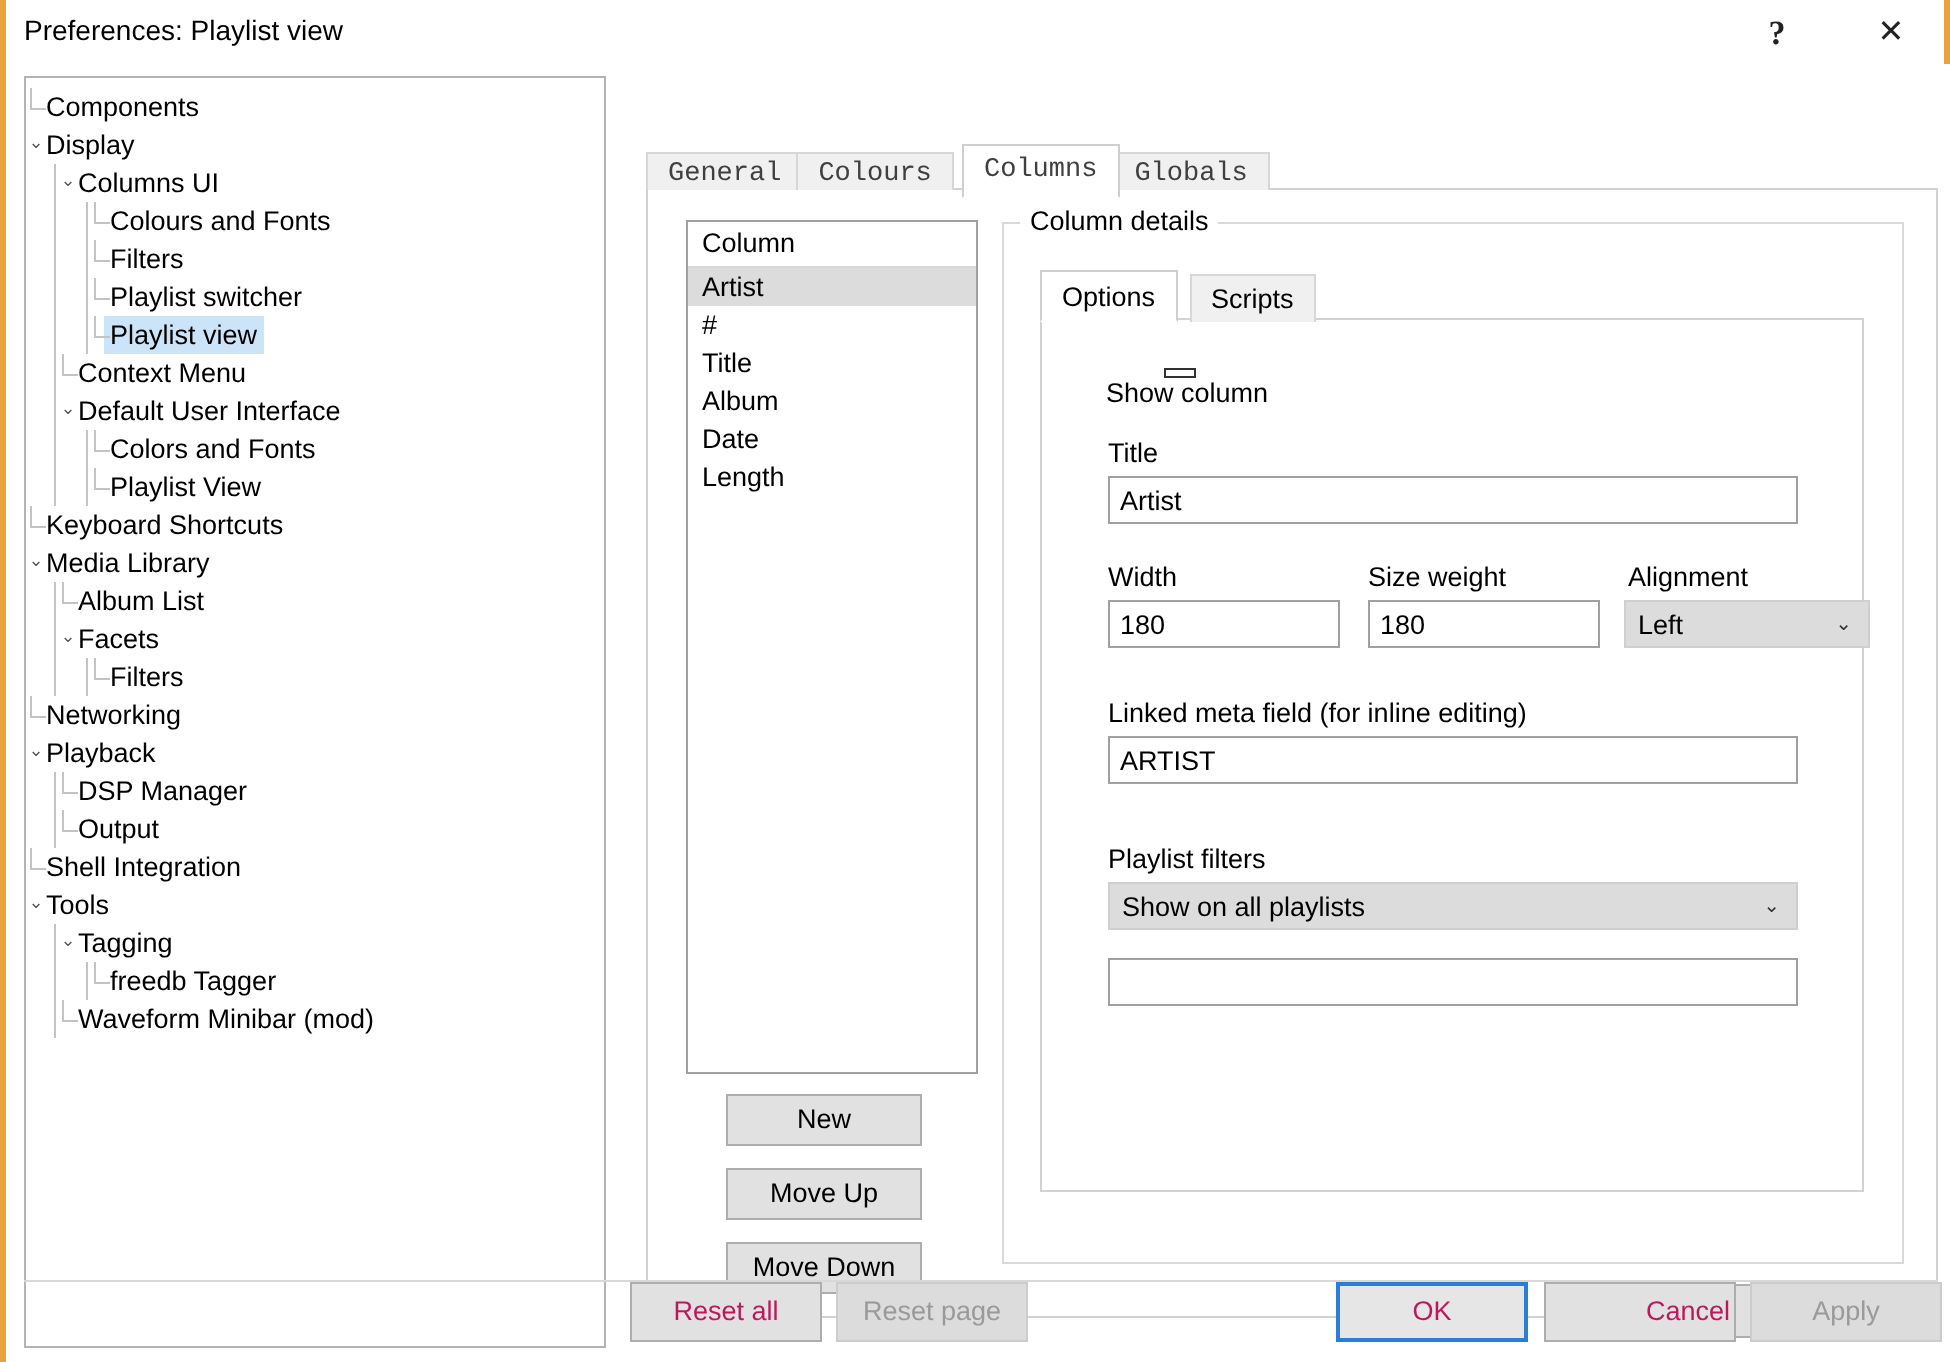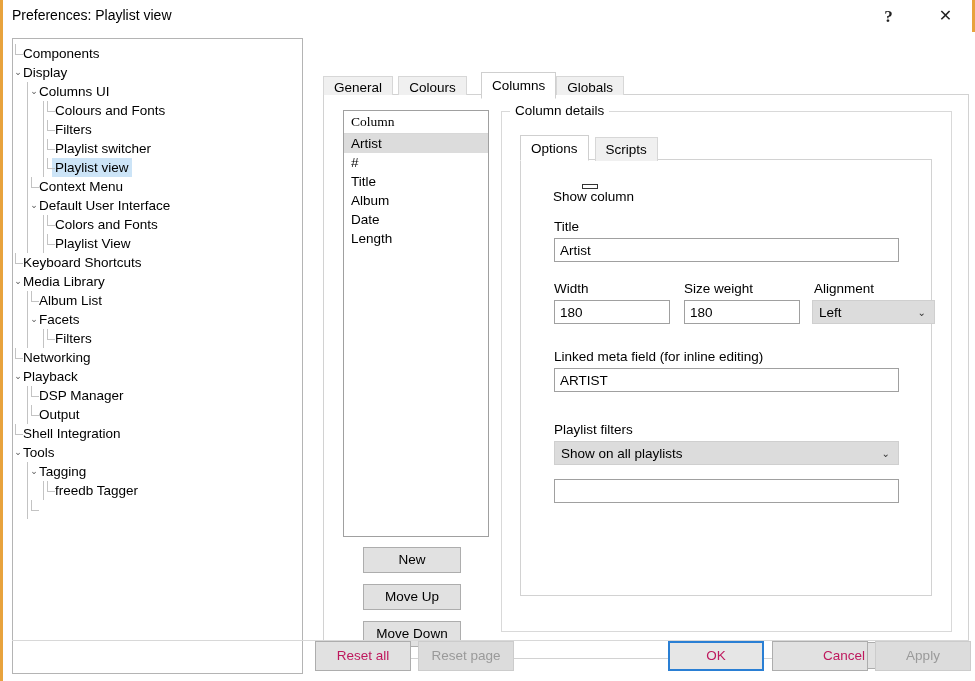--- a/index.html
+++ b/index.html
@@ -158,26 +158,27 @@
     height: 1px;
     background: #d2d2d2;
   }
   .tab {
     position: absolute;
     box-sizing: border-box;
     height: 23px;
     line-height: 22px;
     padding: 0 10px;
     font-size: 13.5px;
-    color: #000000;
+    color: #404040;
     background: #f0f0f0;
     border: 1px solid #d7d7d7;
     border-bottom: none;
     top: 4px;
     white-space: nowrap;
+    font-family: Liberation Mono, monospace;
   }
   .tab.active {
     background: #ffffff;
     border: 1px solid #cfcfcf;
     border-bottom: 1px solid #ffffff;
     height: 27px;
     line-height: 26px;
     top: 0px;
     z-index: 3;
   }
@@ -208,21 +209,20 @@
     overflow: hidden;
   }
   .col-header {
     height: 22px;
     line-height: 22px;
     padding-left: 7px;
     font-size: 13.5px;
     border-bottom: 1px solid #d8d8d8;
     background: #ffffff;
     color: #000;
-    font-family: Liberation Serif, serif;
   }
   .col-row {
     height: 19px;
     line-height: 19px;
     padding-left: 7px;
     font-size: 13.5px;
     color: #000;
     white-space: nowrap;
   }
   .col-row.selected {
@@ -471,21 +471,21 @@
           <div class="tree-item"><span class="tree-vline" style="left: 14px;"></span><span class="tree-chev" style="left: 15px;">⌄</span><span class="tree-label" style="margin-left: 23px;">Facets</span></div>
           <div class="tree-item"><span class="tree-vline" style="left: 14px;"></span><span class="tree-vline" style="left: 30px; height: 19px;"></span><span class="tree-stub" style="left: 34px;"></span><span class="tree-label" style="margin-left: 39px;">Filters</span></div>
           <div class="tree-item"><span class="tree-stub" style="left: 2px;"></span><span class="tree-label" style="margin-left: 7px;">Networking</span></div>
           <div class="tree-item"><span class="tree-chev" style="left: -1px;">⌄</span><span class="tree-label" style="margin-left: 7px;">Playback</span></div>
           <div class="tree-item"><span class="tree-vline" style="left: 14px;"></span><span class="tree-stub" style="left: 18px;"></span><span class="tree-label" style="margin-left: 23px;">DSP Manager</span></div>
           <div class="tree-item"><span class="tree-vline" style="left: 14px;"></span><span class="tree-stub" style="left: 18px;"></span><span class="tree-label" style="margin-left: 23px;">Output</span></div>
           <div class="tree-item"><span class="tree-stub" style="left: 2px;"></span><span class="tree-label" style="margin-left: 7px;">Shell Integration</span></div>
           <div class="tree-item"><span class="tree-chev" style="left: -1px;">⌄</span><span class="tree-label" style="margin-left: 7px;">Tools</span></div>
           <div class="tree-item"><span class="tree-vline" style="left: 14px;"></span><span class="tree-chev" style="left: 15px;">⌄</span><span class="tree-label" style="margin-left: 23px;">Tagging</span></div>
           <div class="tree-item"><span class="tree-vline" style="left: 14px;"></span><span class="tree-vline" style="left: 30px;"></span><span class="tree-stub" style="left: 34px;"></span><span class="tree-label" style="margin-left: 39px;">freedb Tagger</span></div>
-          <div class="tree-item"><span class="tree-vline" style="left: 14px;"></span><span class="tree-stub" style="left: 18px;"></span></div>
+          <div class="tree-item"><span class="tree-vline" style="left: 14px;"></span><span class="tree-stub" style="left: 18px;"></span><span class="tree-label" style="margin-left: 23px;">Waveform Minibar (mod)</span></div>
         </div>
     </div>
 
     <div id="right-pane">
 
       <div class="tabbar-line"></div>
       <div id="tabstrip">
           <div class="tab" style="left: 0px;"><span>General</span></div>
           <div class="tab" style="left: 75.2px;"><span>Colours</span></div>
           <div class="tab active" style="left: 158px;"><span>Columns</span></div>

